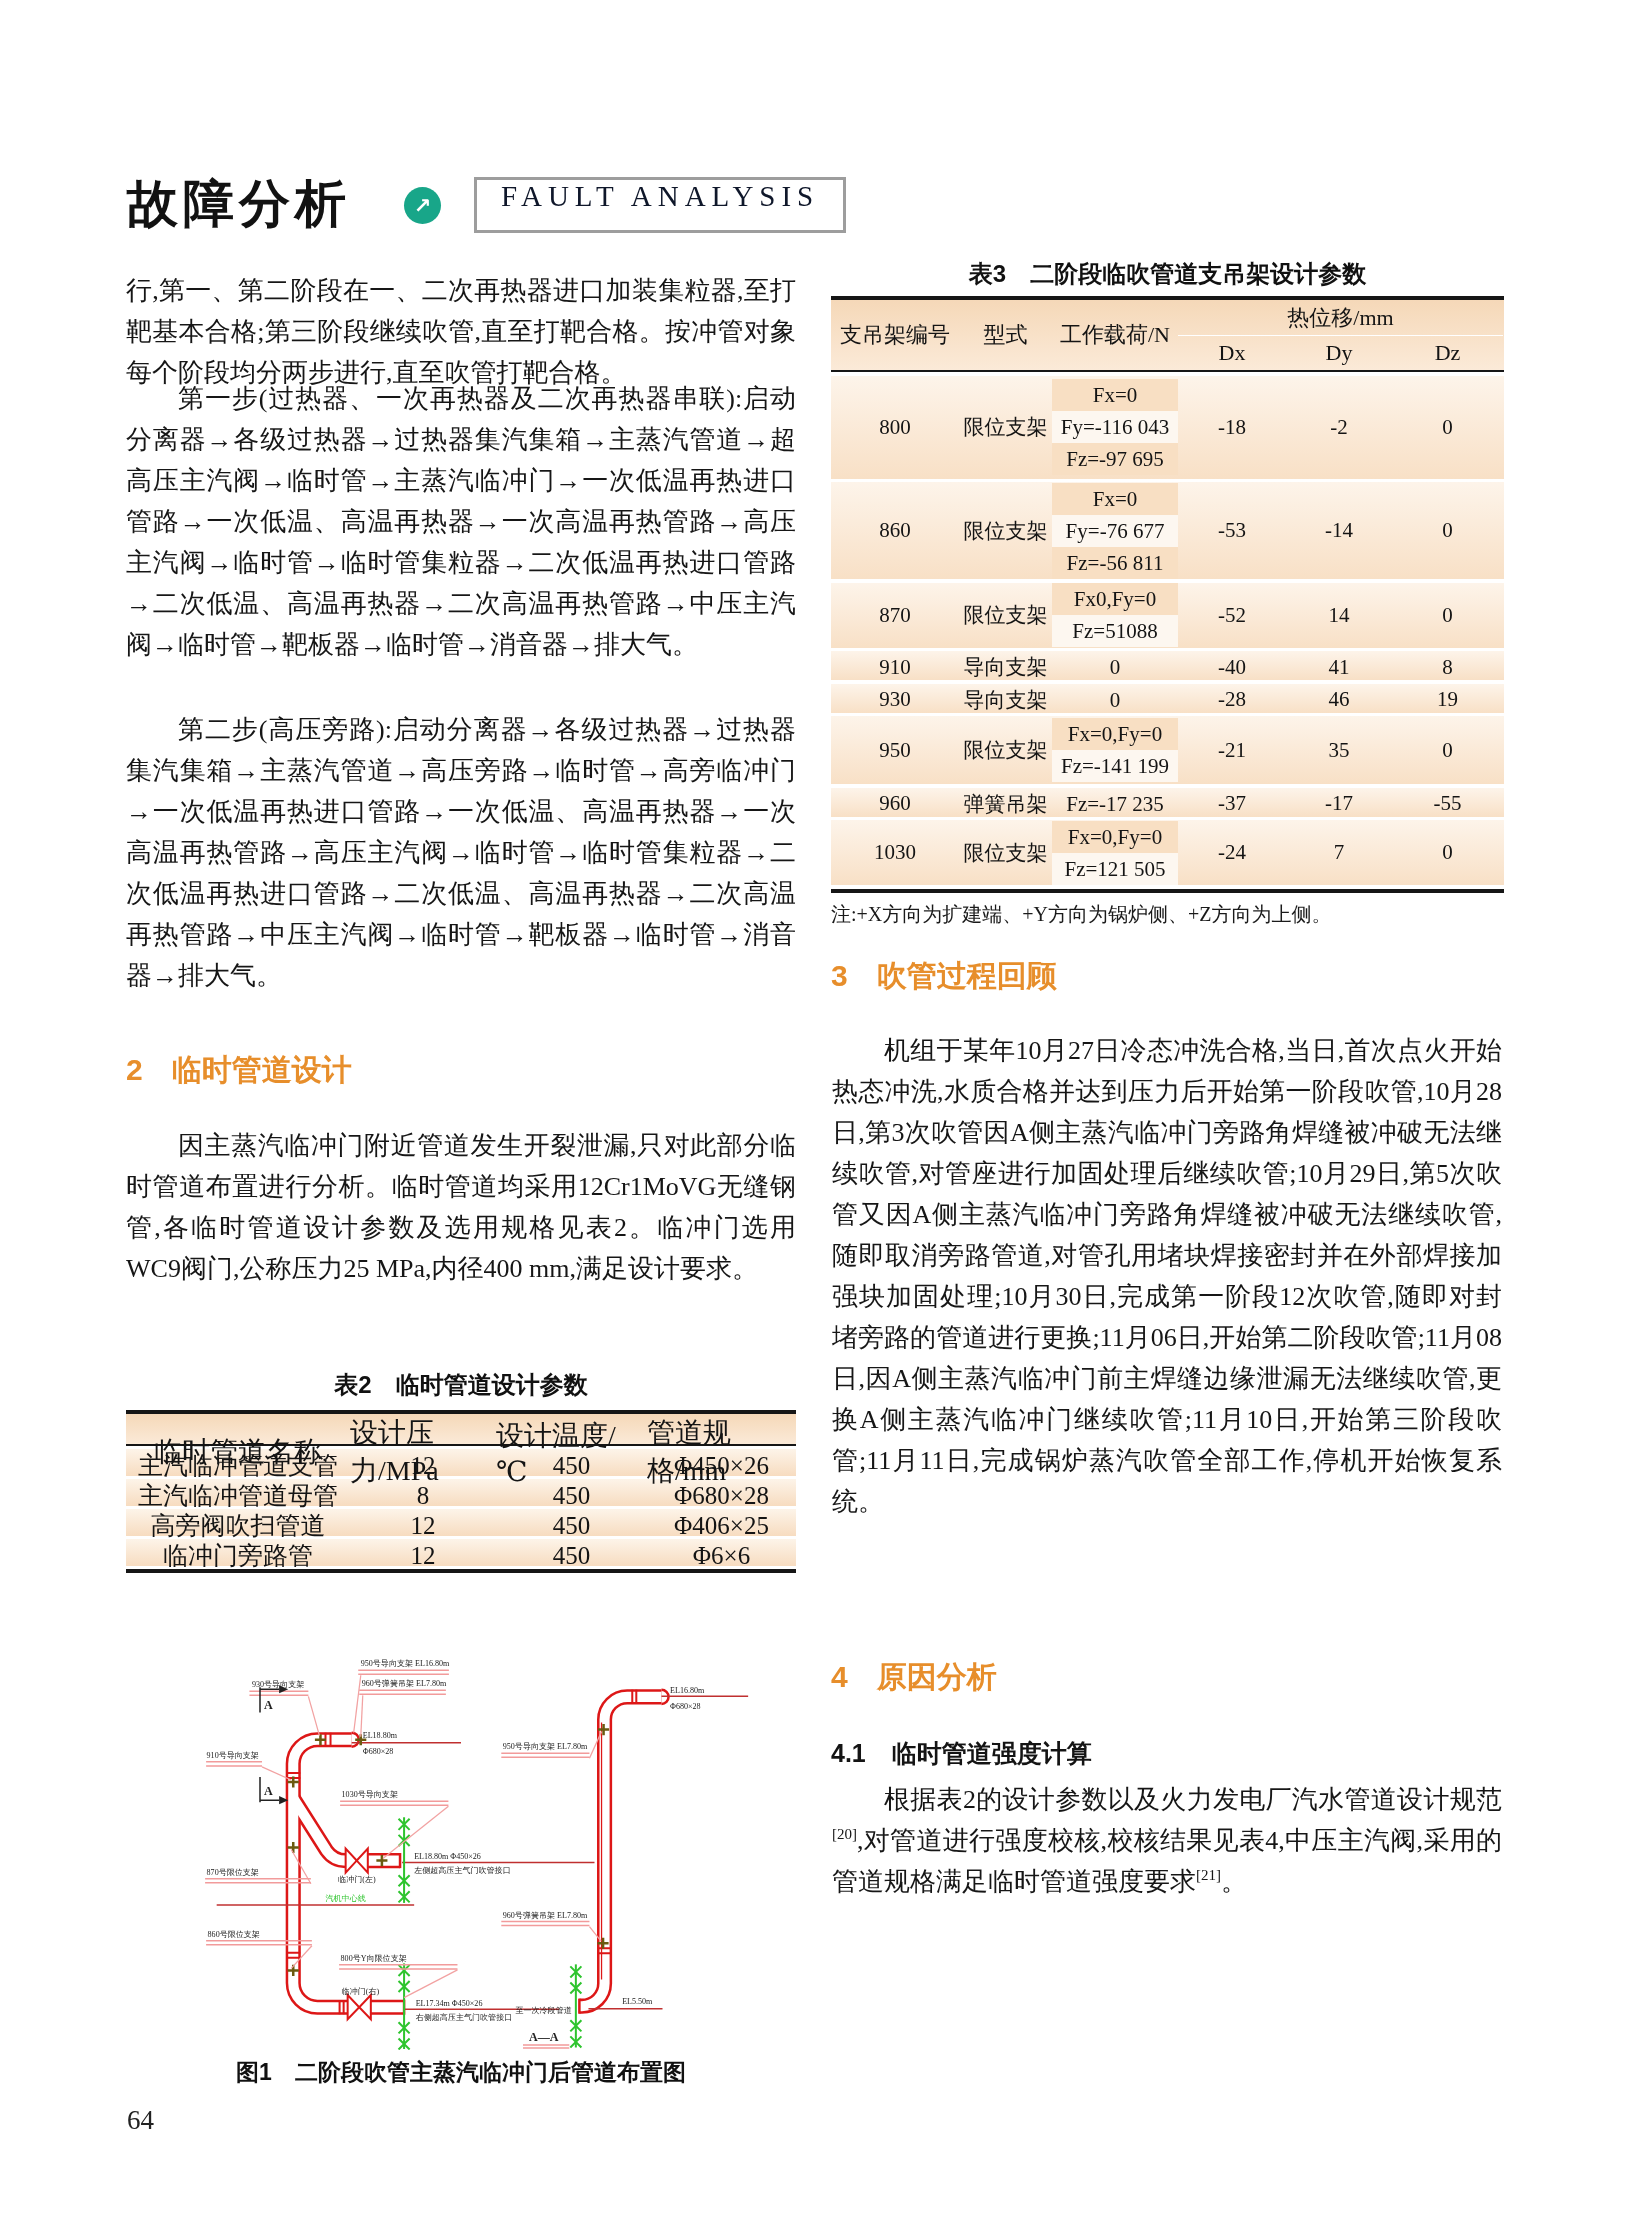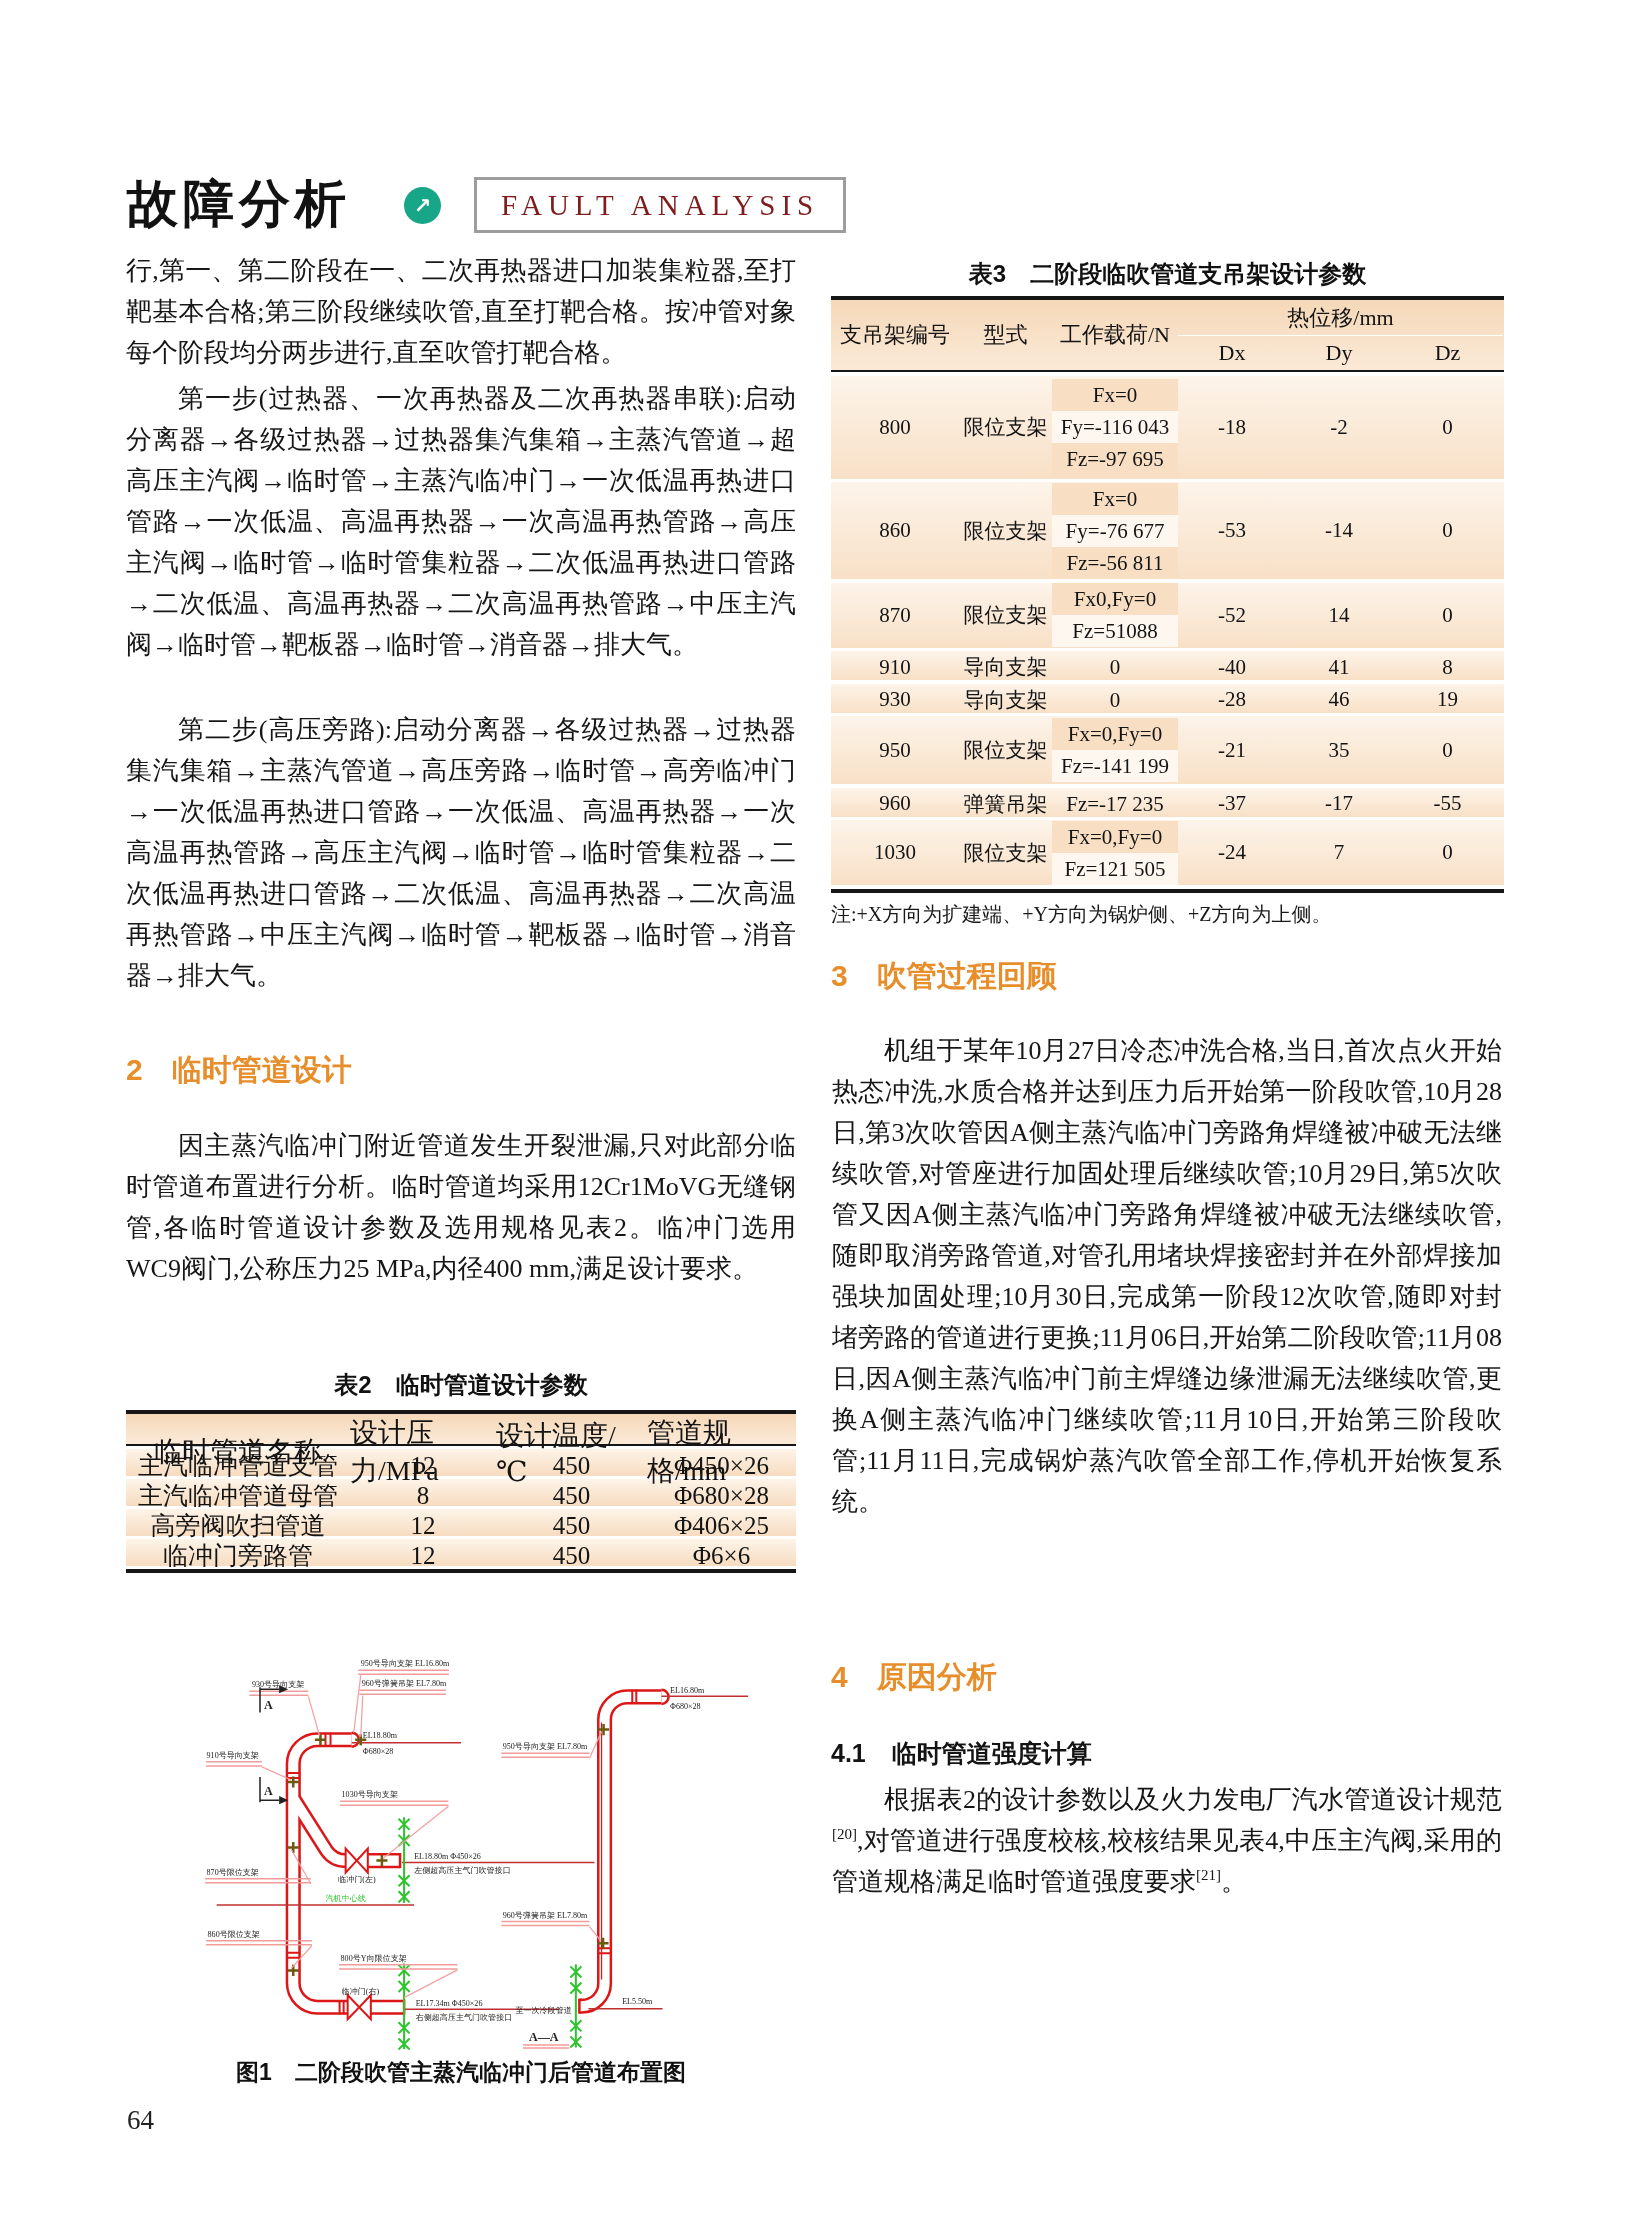--- a/index.html
+++ b/index.html
@@ -5,22 +5,22 @@
   html,body{margin:0;padding:0;background:#e8e8e8;}
   .page{position:relative;width:1645px;height:2216px;background:#ffffff;overflow:hidden;
         font-family:"Liberation Serif","DejaVu Serif",serif;color:#141414;}
   .abs{position:absolute;}
   
   .hdr-cn{font-family:"Liberation Sans","DejaVu Sans",sans-serif;font-weight:bold;
           font-size:51px;letter-spacing:5px;color:#121212;}
   .hdr-circle{width:37px;height:37px;border-radius:50%;background:#18A689;color:#fff;
           display:flex;align-items:center;justify-content:center;font-size:21px;font-weight:bold;
           font-family:"DejaVu Sans",sans-serif;}
-  .hdr-box{height:50px;border:3px solid #9d9d9d;display:flex;align-items:center;
-          padding:0 24px;font-size:29px;letter-spacing:6px;color:#7f1d1d;}
+  .hdr-box{height:50px;border:3px solid #9d9d9d;display:flex;
+          padding:0 24px;font-size:29px;letter-spacing:6px;color:#0f172a;}
   
   .bt{font-size:26px;line-height:41px;text-align:justify;margin:0;color:#161616;}
   .ind{text-indent:2em;}
   sup{font-size:15px;line-height:0;}
   
   .sec{font-family:"Liberation Sans","DejaVu Sans",sans-serif;font-weight:bold;
        font-size:30px;color:#E78E2B;}
   .sec .num{margin-right:29px;}
   .subsec{font-family:"Liberation Sans","DejaVu Sans",sans-serif;font-weight:bold;
        font-size:25px;color:#141414;}
@@ -74,21 +74,21 @@
 <div class="page">
 
   <div class="abs hdr-cn" style="left:127px;top:170px;">故障分析</div>
   <div class="abs hdr-circle" style="left:404px;top:187px;">
     <span>↗</span>
   </div>
   <div class="abs hdr-box" style="left:474px;top:177px;">
     <span>FAULT ANALYSIS</span>
   </div>
 
-  <p class="abs bt" style="left:126px;top:250px;width:670px;">行,第一、第二阶段在一、二次再热器进口加装集粒器,至打靶基本合格;第三阶段继续吹管,直至打靶合格。按冲管对象每个阶段均分两步进行,直至吹管打靶合格。</p>
+  <p class="abs bt" style="left:126px;top:270px;width:670px;">行,第一、第二阶段在一、二次再热器进口加装集粒器,至打靶基本合格;第三阶段继续吹管,直至打靶合格。按冲管对象每个阶段均分两步进行,直至吹管打靶合格。</p>
   <p class="abs bt ind" style="left:126px;top:378px;width:670px;">第一步(过热器、一次再热器及二次再热器串联):启动分离器→各级过热器→过热器集汽集箱→主蒸汽管道→超高压主汽阀→临时管→主蒸汽临冲门→一次低温再热进口管路→一次低温、高温再热器→一次高温再热管路→高压主汽阀→临时管→临时管集粒器→二次低温再热进口管路→二次低温、高温再热器→二次高温再热管路→中压主汽阀→临时管→靶板器→临时管→消音器→排大气。</p>
   <p class="abs bt ind" style="left:126px;top:709px;width:670px;">第二步(高压旁路):启动分离器→各级过热器→过热器集汽集箱→主蒸汽管道→高压旁路→临时管→高旁临冲门→一次低温再热进口管路→一次低温、高温再热器→一次高温再热管路→高压主汽阀→临时管→临时管集粒器→二次低温再热进口管路→二次低温、高温再热器→二次高温再热管路→中压主汽阀→临时管→靶板器→临时管→消音器→排大气。</p>
 
   <div class="abs sec" style="left:126px;top:1050px;">
     <span class="num">2</span><span>临时管道设计</span>
   </div>
 
   <p class="abs bt ind" style="left:126px;top:1125px;width:670px;">因主蒸汽临冲门附近管道发生开裂泄漏,只对此部分临时管道布置进行分析。临时管道均采用12Cr1MoVG无缝钢管,各临时管道设计参数及选用规格见表2。临冲门选用WC9阀门,公称压力25 MPa,内径400 mm,满足设计要求。</p>
 
   <div class="abs tbl-title" style="left:126px;top:1369px;width:670px;">表2　临时管道设计参数</div>

